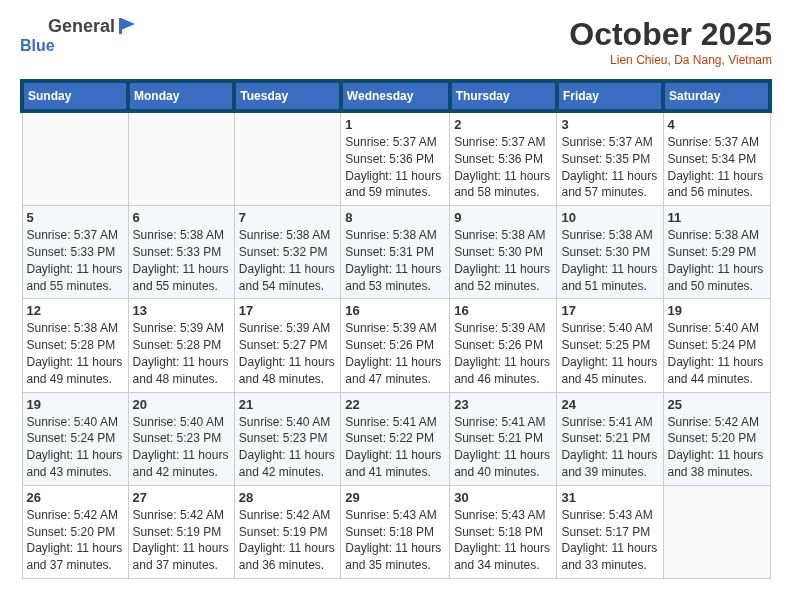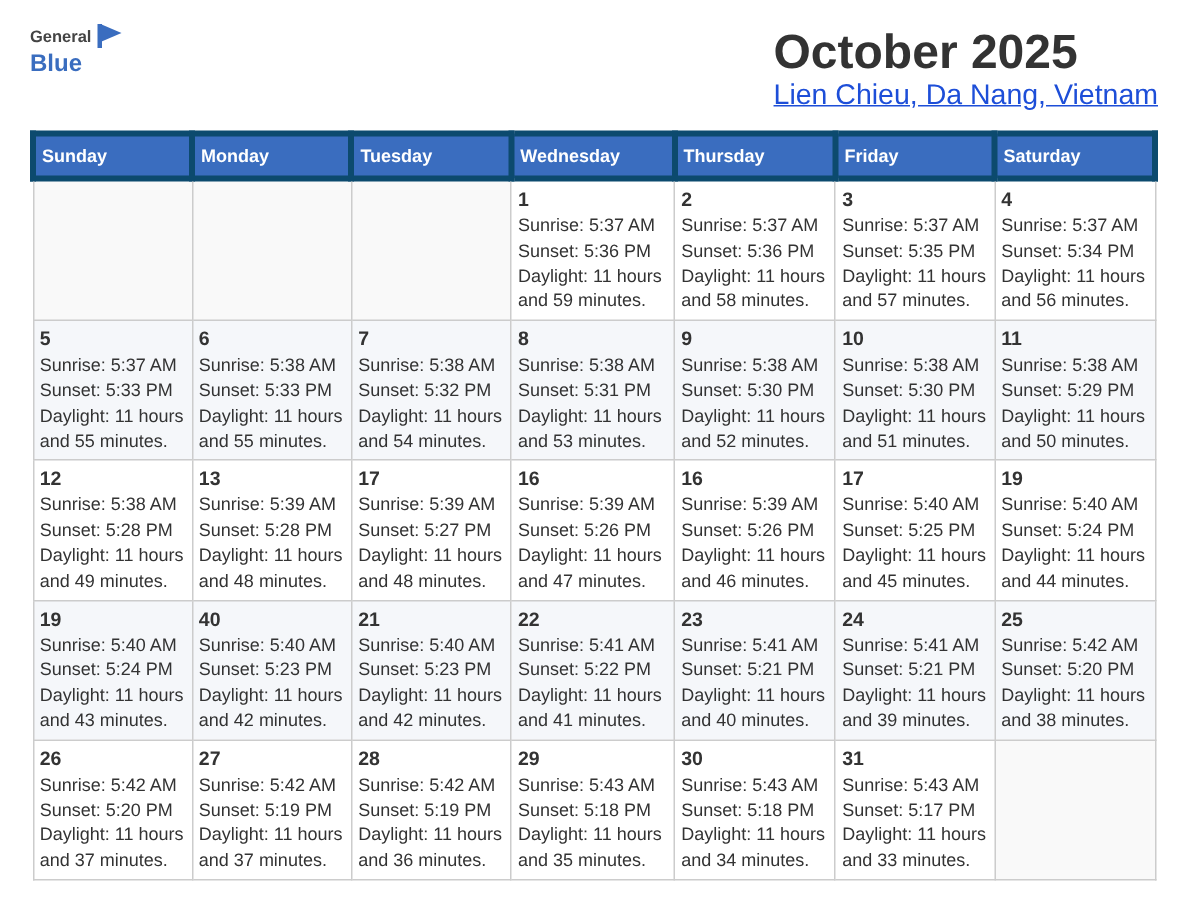--- a/index.html
+++ b/index.html
@@ -13,30 +13,30 @@
       width: 792px;
       padding: 16px 20px;
     }
     .header {
       display: flex;
       justify-content: space-between;
       align-items: flex-start;
       margin-bottom: 12px;
     }
     .title-section {
+      text-align: right;
     }
     .month-title {
       font-size: 32px;
       font-weight: bold;
       color: #333;
     }
     .location {
-      font-size: 19px;
-      color: #1d4ed8;
-      text-decoration: underline;
+      font-size: 12px;
+      color: #c2410c;
     }
     .calendar-table {
       width: 100%;
       border-collapse: collapse;
       font-size: 10px;
     }
     .calendar-table th {
       background-color: #3a6dbf;
       color: #fff;
       padding: 6px 4px;
@@ -69,23 +69,24 @@
     }
     .empty-cell {
       background: #f9f9f9 !important;
     }
     .logo-container {
       display: flex;
       align-items: center;
       gap: 2px;
     }
     .logo-text-general {
-      font-size: 11px;
+      font-size: 18px;
       font-weight: bold;
       color: #444;
+      margin-left: 28px;
     }
     .logo-text-blue {
       font-size: 16px;
       font-weight: bold;
       color: #3a6dbf;
     }
   </style>
 </head>
 <body>
 
@@ -259,21 +260,21 @@
         </tr>
         <tr>
           <td>
             <div class="day-number">19</div>
             <div class="day-info" style="white-space: pre-line;">Sunrise: 5:40 AM
 Sunset: 5:24 PM
 Daylight: 11 hours
 and 43 minutes.</div>
           </td>
           <td>
-            <div class="day-number">40</div>
+            <div class="day-number">20</div>
             <div class="day-info" style="white-space: pre-line;">Sunrise: 5:40 AM
 Sunset: 5:23 PM
 Daylight: 11 hours
 and 42 minutes.</div>
           </td>
           <td>
             <div class="day-number">21</div>
             <div class="day-info" style="white-space: pre-line;">Sunrise: 5:40 AM
 Sunset: 5:23 PM
 Daylight: 11 hours

